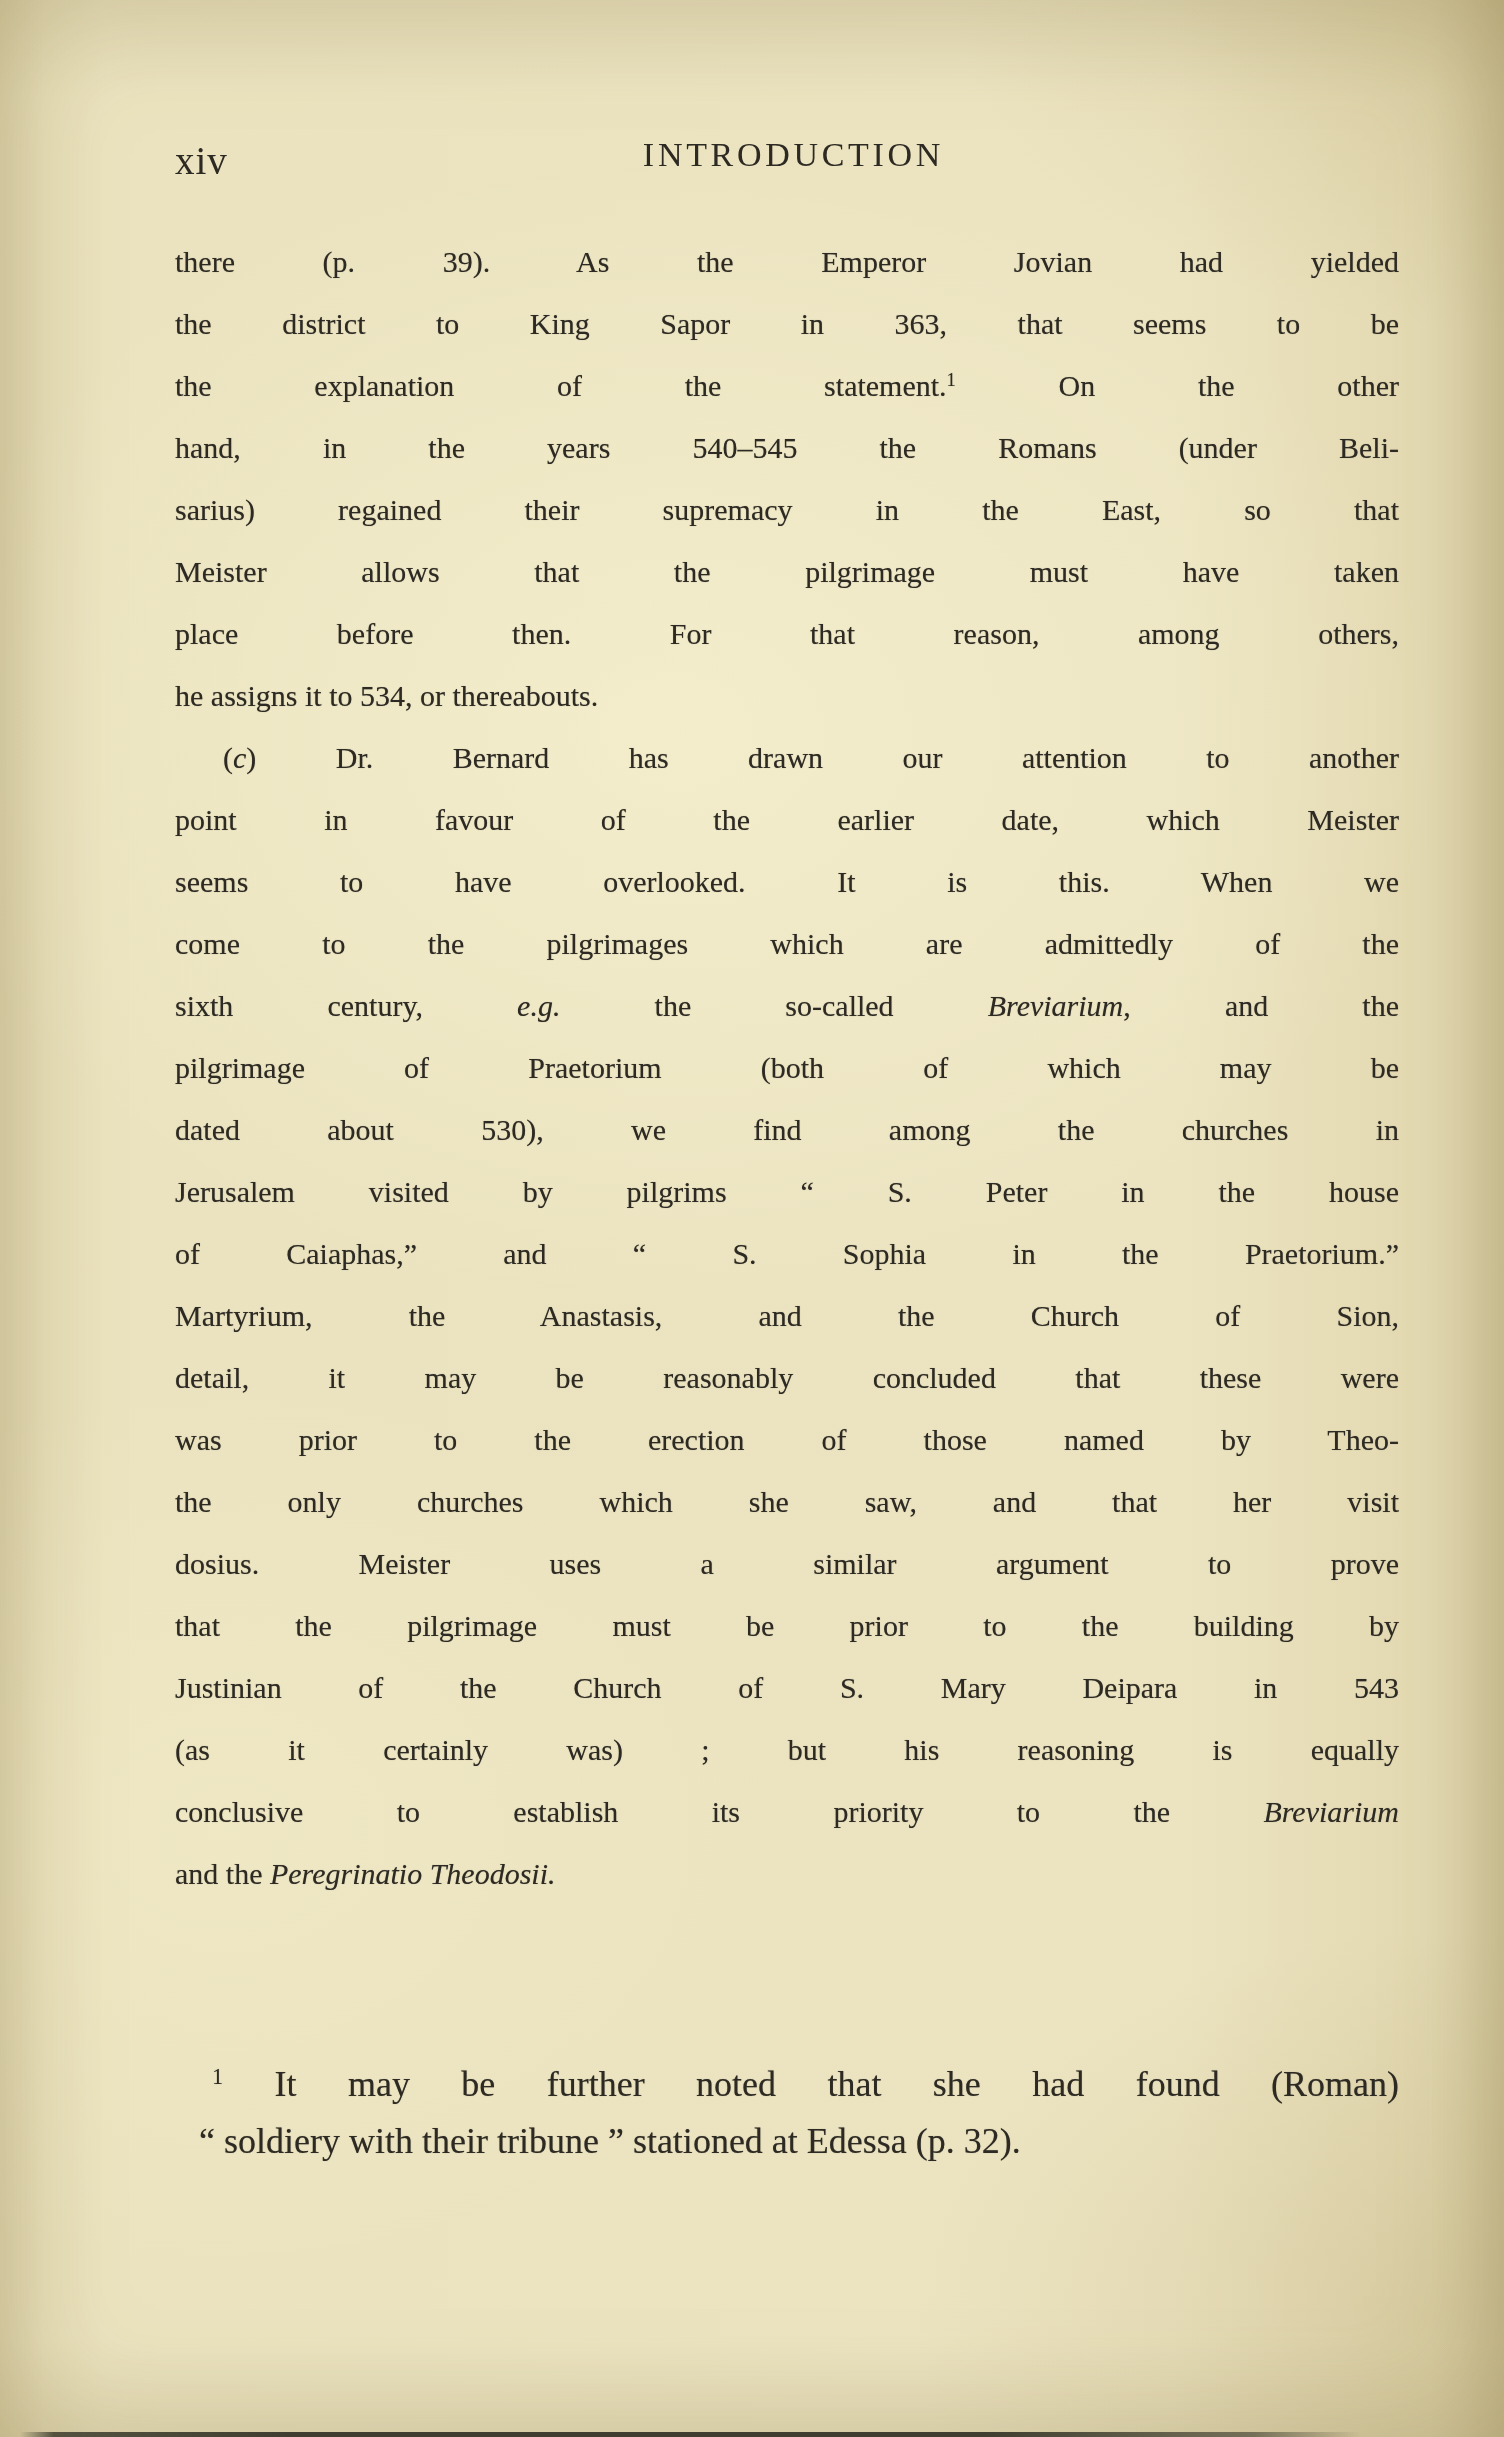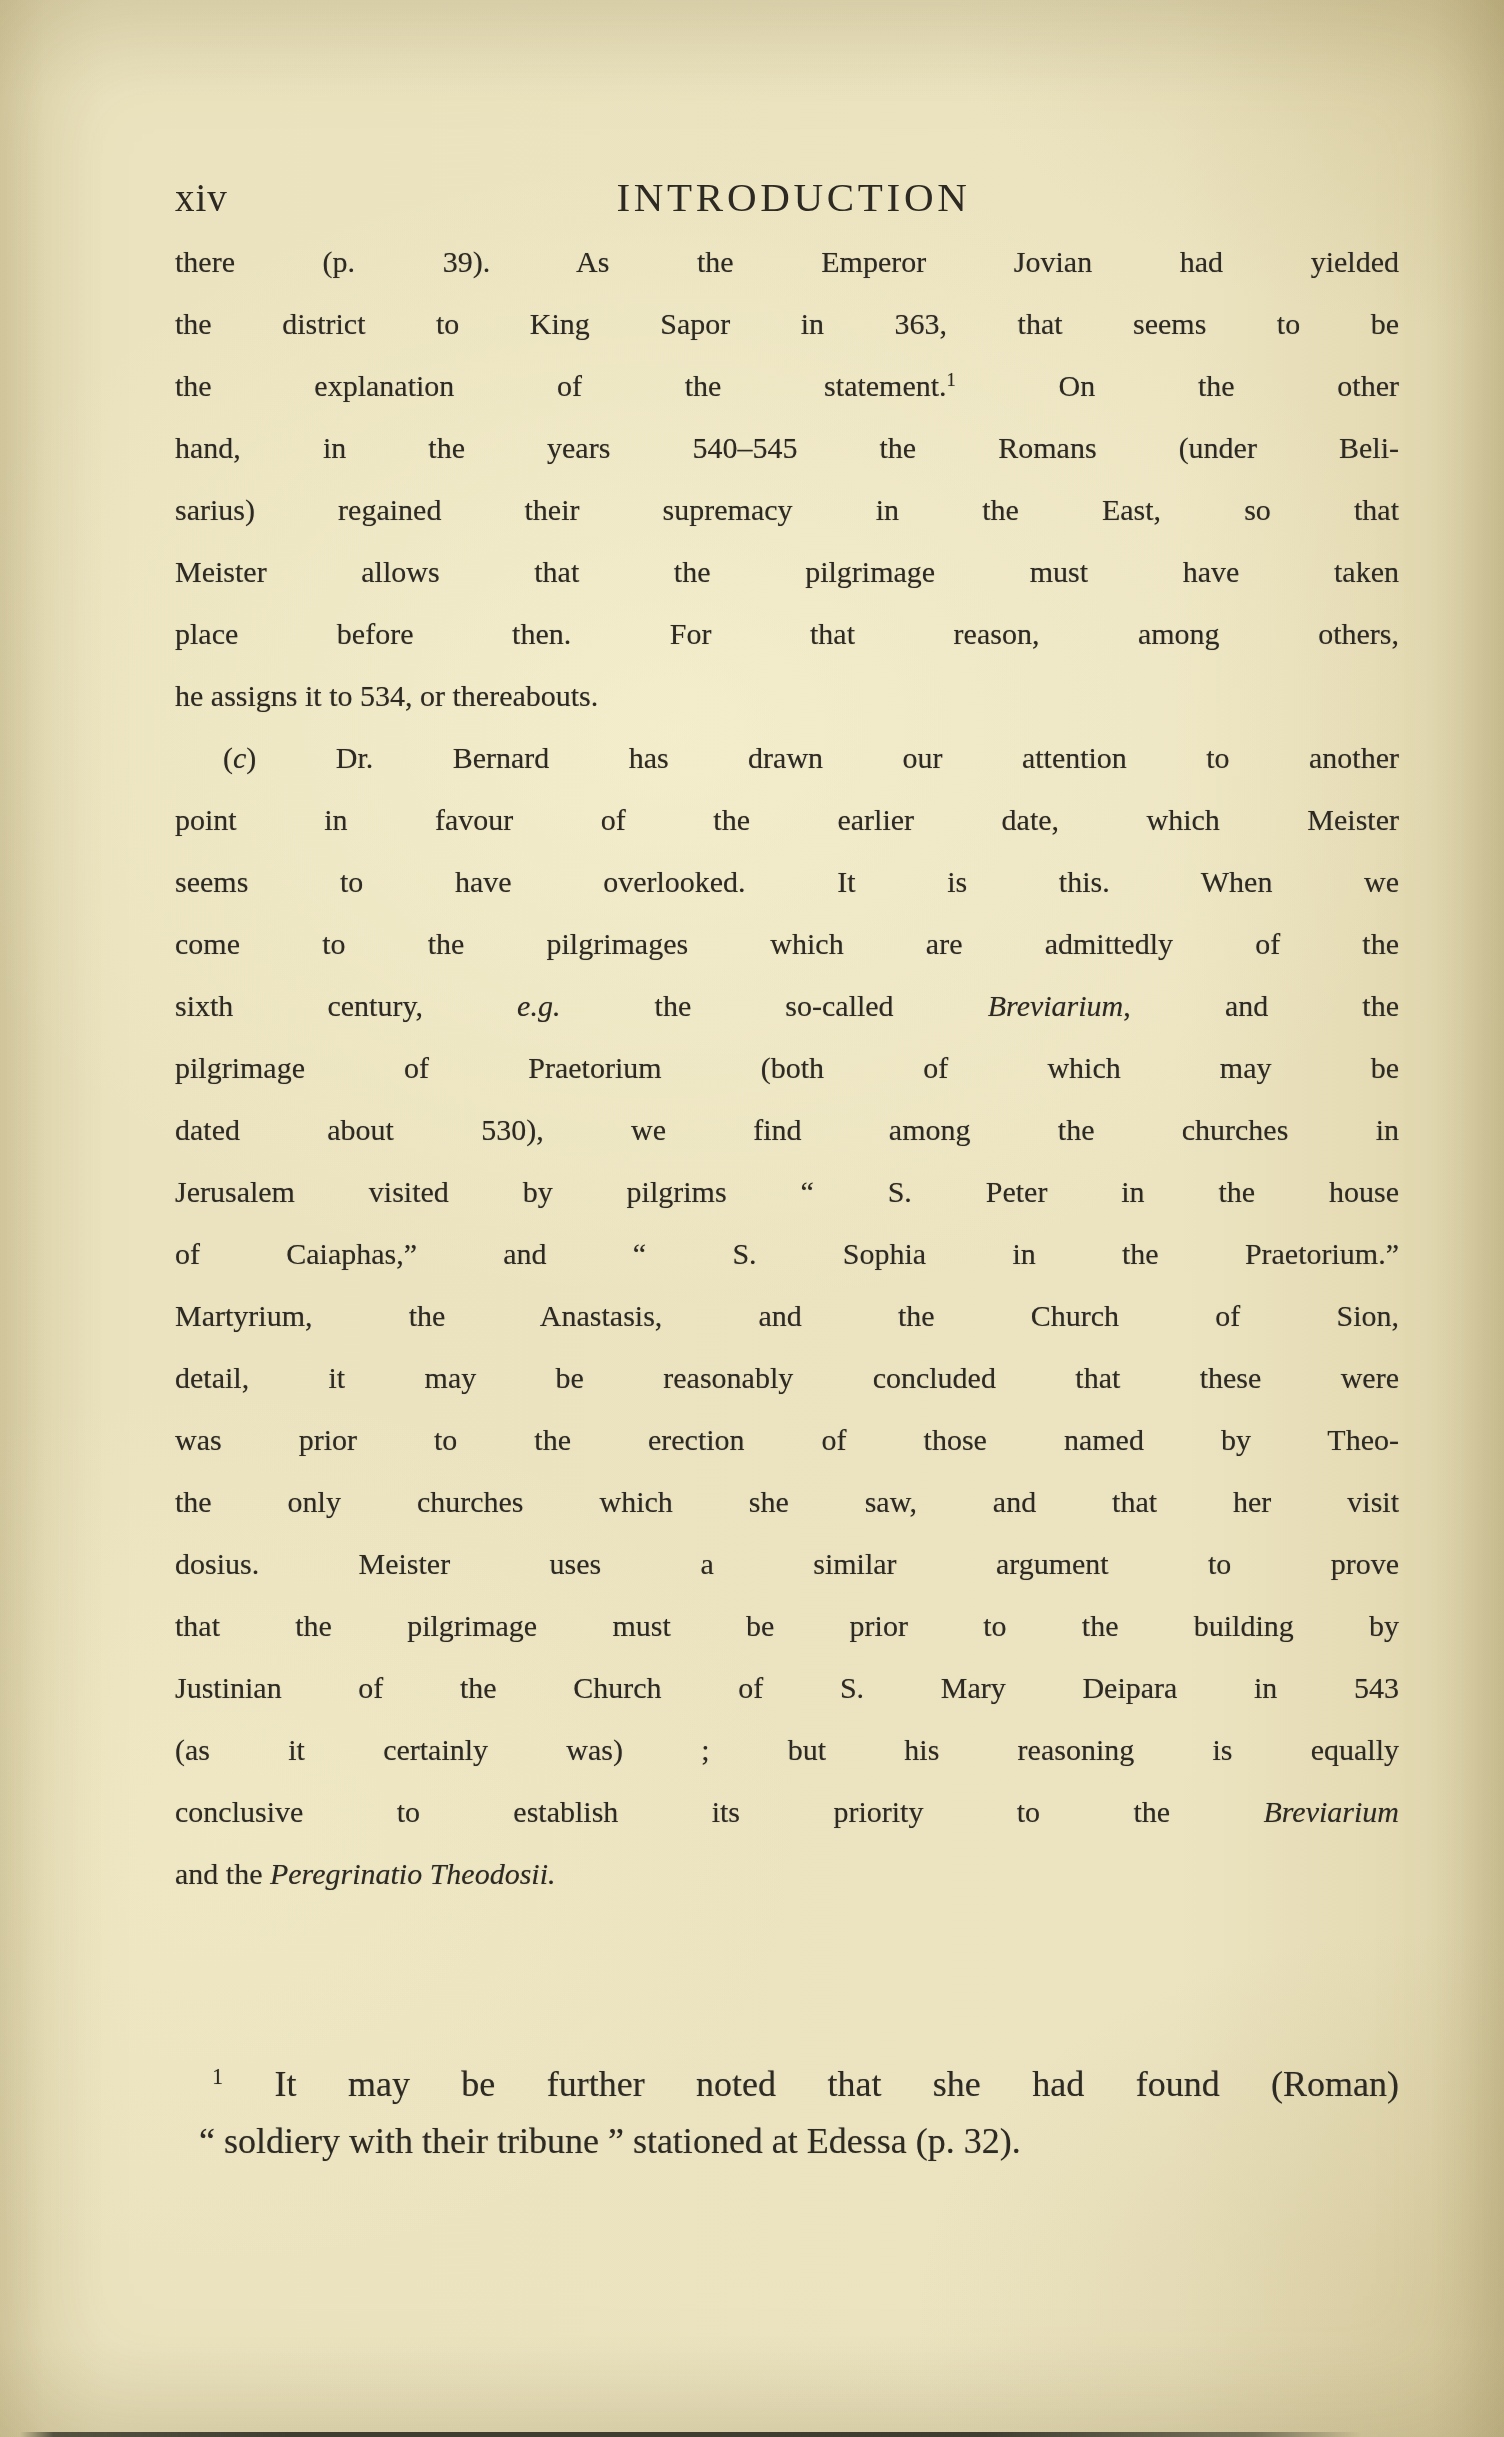--- a/index.html
+++ b/index.html
@@ -29,36 +29,35 @@
     background:
       linear-gradient(180deg, rgba(150,132,80,0.10) 0%, rgba(150,132,80,0) 4%, rgba(150,132,80,0) 96%, rgba(150,132,80,0.12) 100%),
       linear-gradient(90deg, rgba(150,132,80,0.10) 0%, rgba(150,132,80,0) 3%, rgba(150,132,80,0) 95%, rgba(150,132,80,0.16) 100%);
   }
   .header-row {
     position: absolute;
     top: 136px;
     left: 175px;
     width: 1224px;
     height: 46px;
-    margin-top: 37px;
   }
   .folio {
     position: absolute;
     left: 0;
     top: 1.8px;
     font-size: 39px;
     letter-spacing: 0.9px;
   }
   .running-head {
     position: absolute;
     left: 0;
     width: 100%;
     top: 0;
     text-align: center;
-    font-size: 41px;
+    font-size: 34px;
     letter-spacing: 3.7px;
     padding-left: 13px;
     box-sizing: border-box;
   }
   .body-text {
     position: absolute;
     left: 175px;
     top: 231px;
     width: 1224px;
     font-size: 30px;

